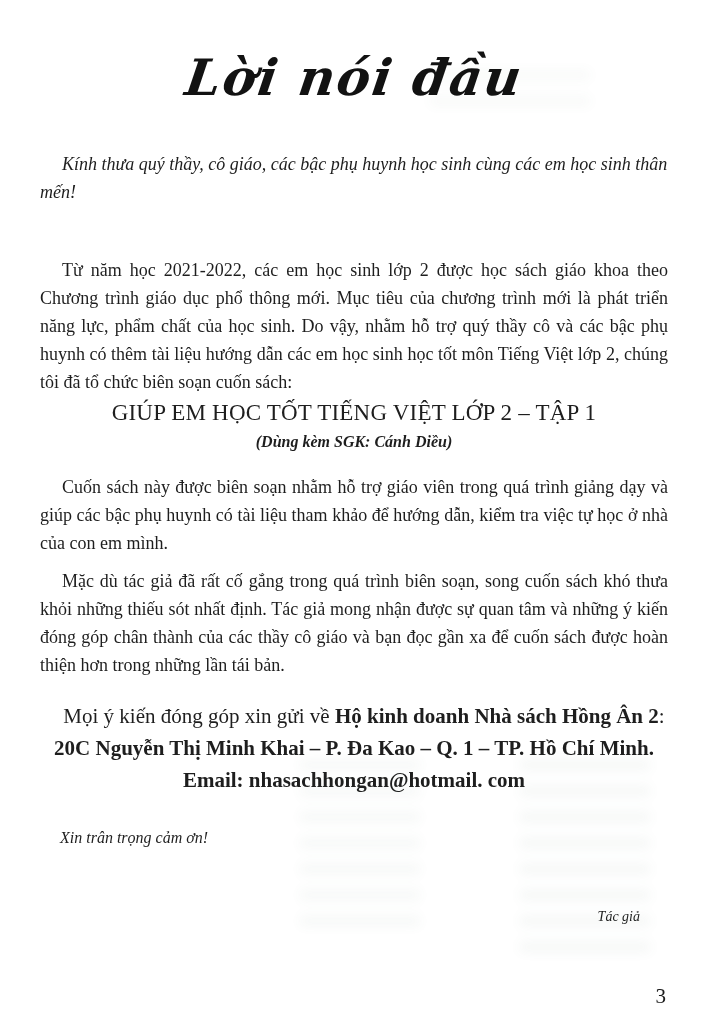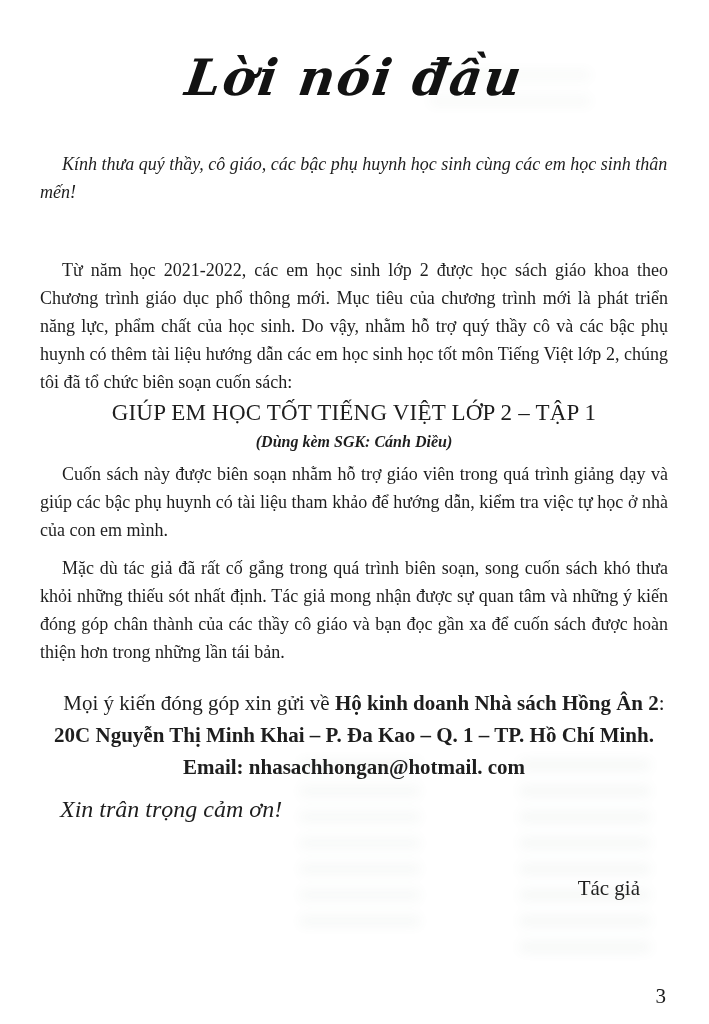--- a/index.html
+++ b/index.html
@@ -72,49 +72,50 @@
     letter-spacing: 0.2px;
   }
   .book-subtitle {
     margin: 0;
     text-align: center;
     font-size: 16px;
     line-height: 28px;
     font-weight: bold;
     font-style: italic;
   }
-  .purpose { margin-top: 4px; }
+  .purpose { margin-top: 17px; }
   .apology { margin-top: 10px; }
   .contact { margin-top: 21px; }
   .contact-line1 {
     font-size: 21px;
     line-height: 32px;
     text-indent: 20px;
     text-align: center;
   }
   .centered {
     font-size: 21px;
     line-height: 32px;
     text-align: center;
     font-weight: bold;
   }
   .closing {
-    margin-top: 12px;
-    font-size: 24px;
+    margin-top: 28px;
+    font-size: 16px;
     line-height: 28px;
     text-indent: 20px;
   }
   .signature {
     margin-top: 50px;
     text-align: right;
   }
   .sig-role {
-    font-size: 21px;
+    font-size: 14px;
     line-height: 30px;
     padding-right: 28px;
+    font-style: italic;
   }
   .sig-name {
     font-size: 22px;
     line-height: 32px;
     font-weight: bold;
     font-style: italic;
     padding-right: 1px;
   }
   .page-number {
     position: absolute;

